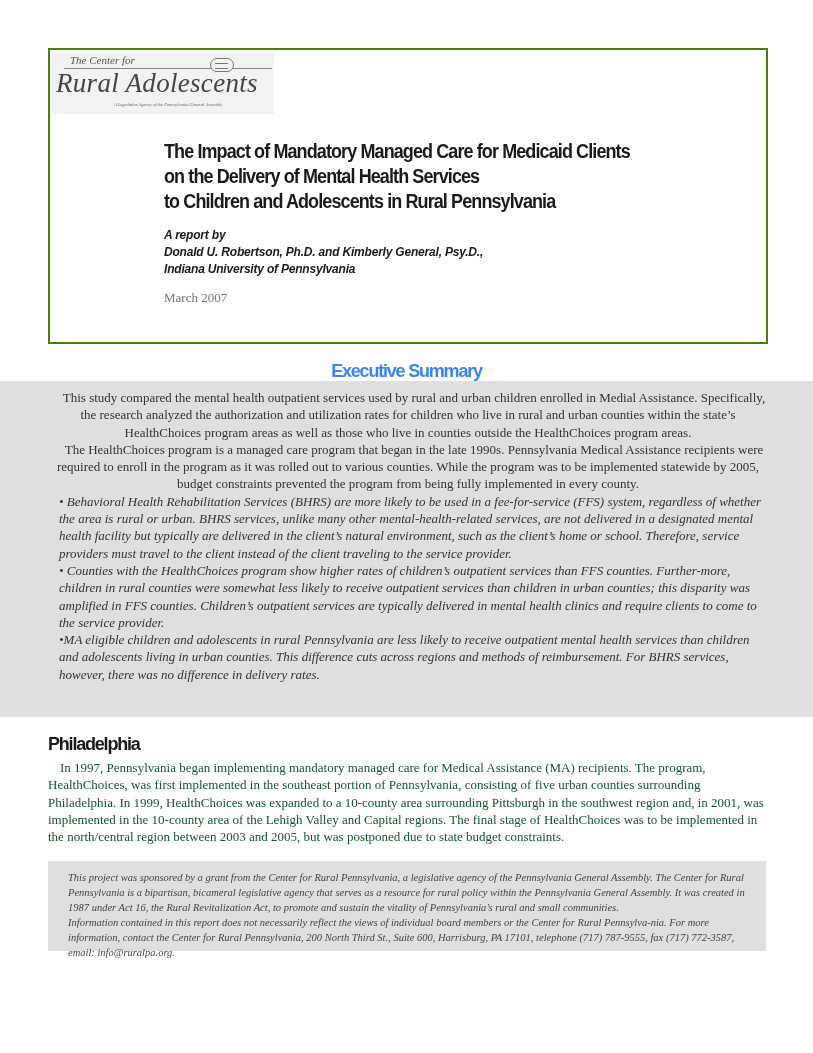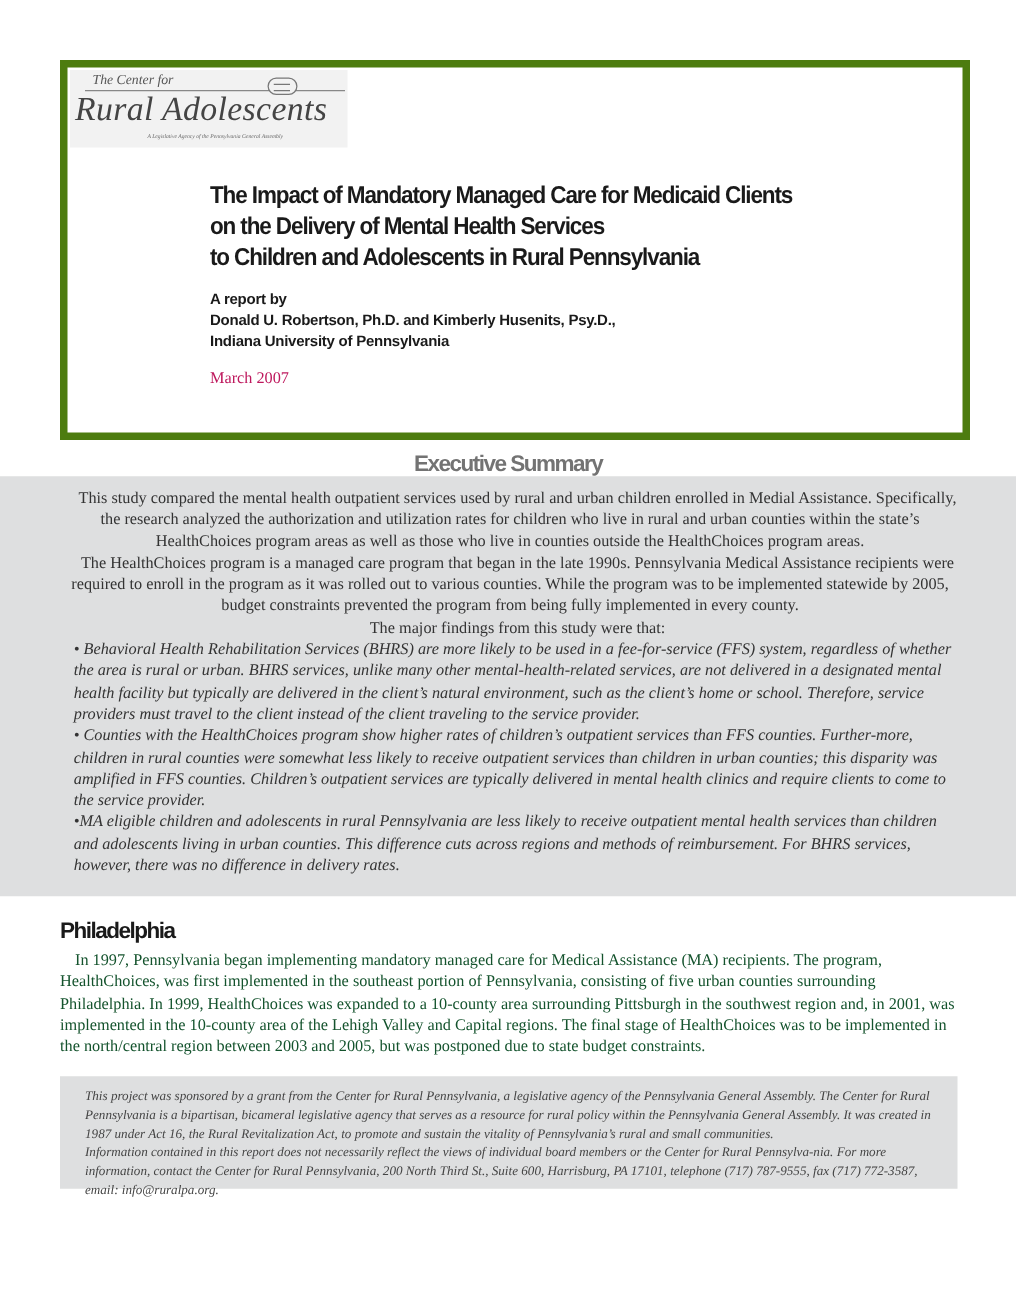--- a/index.html
+++ b/index.html
@@ -2,21 +2,21 @@
 <html><head>
   <meta charset="utf-8">
   <style>
     html, body { margin: 0; padding: 0; background: #ffffff; }
     body {
       width: 813px; height: 1053px; position: relative; overflow: hidden;
       font-family: "Liberation Serif", "DejaVu Serif", serif; color: #2a2a2a;
     }
     .cover-box {
       position: absolute; left: 48px; top: 48px; width: 716px; height: 292px;
-      border: 6px solid #4d7c0f; box-sizing: content-box; background: #fff;
+      border: 2px solid #4d7c0f; box-sizing: content-box; background: #fff;
     }
     .logo {
       position: absolute; left: 2px; top: 2px; width: 222px; height: 62px;
       background: #f2f2f2;
     }
     .logo .center-for {
       position: absolute; left: 18px; top: 2px; font-style: italic;
       font-size: 11px; color: #555; font-family: "Liberation Serif", serif;
     }
     .logo .logo-rule {
@@ -42,29 +42,29 @@
     .title-block {
       position: absolute; left: 114px; top: 90px; width: 560px;
     }
     .title {
       margin: 0; font-family: "Liberation Sans", "DejaVu Sans", sans-serif;
       font-weight: bold; font-size: 18px; line-height: 23px; color: #1a1a1a;
       letter-spacing: -0.9px; transform: scaleY(1.08); transform-origin: top left;
     }
     .byline {
       margin-top: 18px; font-family: "Liberation Sans", "DejaVu Sans", sans-serif;
-      font-weight: bold; font-size: 12px; line-height: 17px; color: #1a1a1a; letter-spacing: -0.2px;
+      font-weight: bold; font-size: 12px; line-height: 17px; color: #1a1a1a; letter-spacing: -0.2px; font-style: italic;
     }
     .date {
-      margin-top: 12px; font-size: 13px; color: #be185d;
+      margin-top: 12px; font-size: 13px; color: #737373;
     }
     .exec-heading {
       position: absolute; left: 0; top: 361px; width: 813px; text-align: center;
       font-family: "Liberation Sans", "DejaVu Sans", sans-serif; font-weight: bold;
-      font-size: 18px; letter-spacing: -1.2px; color: #737373; margin: 0;
+      font-size: 18px; letter-spacing: -1.2px; color: #3b82f6; margin: 0;
     }
     .exec-band {
       position: absolute; left: 0; top: 381px; width: 813px; height: 336px;
       background: #dedfe0;
     }
     .exec-text {
       position: absolute; left: 48px; top: 389px; width: 720px;
       font-size: 13px; line-height: 17.3px; color: #333;
     }
     .exec-text p { margin: 0; }
@@ -102,33 +102,32 @@
   </div>
 
   <div class="title-block">
     <h1 class="title">
       <span>The Impact of Mandatory Managed Care for Medicaid Clients</span><br>
       <span>on the Delivery of Mental Health Services</span><br>
       <span>to Children and Adolescents in Rural Pennsylvania</span>
     </h1>
     <div class="byline">
       <div>A report by</div>
-      <div>Donald U. Robertson, Ph.D. and Kimberly Husenits, Psy.D.,</div>
+      <div>Donald U. Robertson, Ph.D. and Kimberly General, Psy.D.,</div>
       <div>Indiana University of Pennsylvania</div>
     </div>
     <div class="date">March 2007</div>
   </div>
 </div>
 
 <h2 class="exec-heading">Executive Summary</h2>
 <div class="exec-band"></div>
 <div class="exec-text">
   <p class="indent">This study compared the mental health outpatient services used by rural and urban children enrolled in Medial Assistance. Specifically, the research analyzed the authorization and utilization rates for children who live in rural and urban counties within the state’s HealthChoices program areas as well as those who live in counties outside the HealthChoices program areas.</p>
   <p class="indent">The HealthChoices program is a managed care program that began in the late 1990s. Pennsylvania Medical Assistance recipients were required to enroll in the program as it was rolled out to various counties. While the program was to be implemented statewide by 2005, budget constraints prevented the program from being fully implemented in every county.</p>
-  <p class="indent">The major findings from this study were that:</p>
   <p class="bullet">• Behavioral Health Rehabilitation Services (BHRS) are more likely to be used in a fee-for-service (FFS) system, regardless of whether the area is rural or urban. BHRS services, unlike many other mental-health-related services, are not delivered in a designated mental health facility but typically are delivered in the client’s natural environment, such as the client’s home or school.  Therefore, service providers must travel to the client instead of the client traveling to the service provider.</p>
   <p class="bullet">• Counties with the HealthChoices program show higher rates of children’s outpatient services than FFS counties. Further-more, children in rural counties were somewhat less likely to receive outpatient services than children in urban counties; this disparity was amplified in FFS counties. Children’s outpatient services are typically delivered in mental health clinics and require clients to come to the service provider.</p>
   <p class="bullet">•MA eligible children and adolescents in rural Pennsylvania are less likely to receive outpatient mental health services than children and adolescents living in urban counties. This difference cuts across regions and methods of reimbursement. For BHRS services, however, there was no difference in delivery rates.</p>
 </div>
 
 <h2 class="intro-heading">Philadelphia</h2>
 <p class="intro-text">In 1997, Pennsylvania began implementing mandatory managed care for Medical Assistance (MA) recipients. The program, HealthChoices, was first implemented in the southeast portion of Pennsylvania, consisting of five urban counties surrounding Philadelphia. In 1999, HealthChoices was expanded to a 10-county area surrounding Pittsburgh in the southwest region and, in 2001, was implemented in the 10-county area of the Lehigh Valley and Capital regions. The final stage of HealthChoices was to be implemented in the north/central region between 2003 and 2005, but was postponed due to state budget constraints.</p>
 
 <div class="sponsor-box">
   <div class="sponsor-text">

